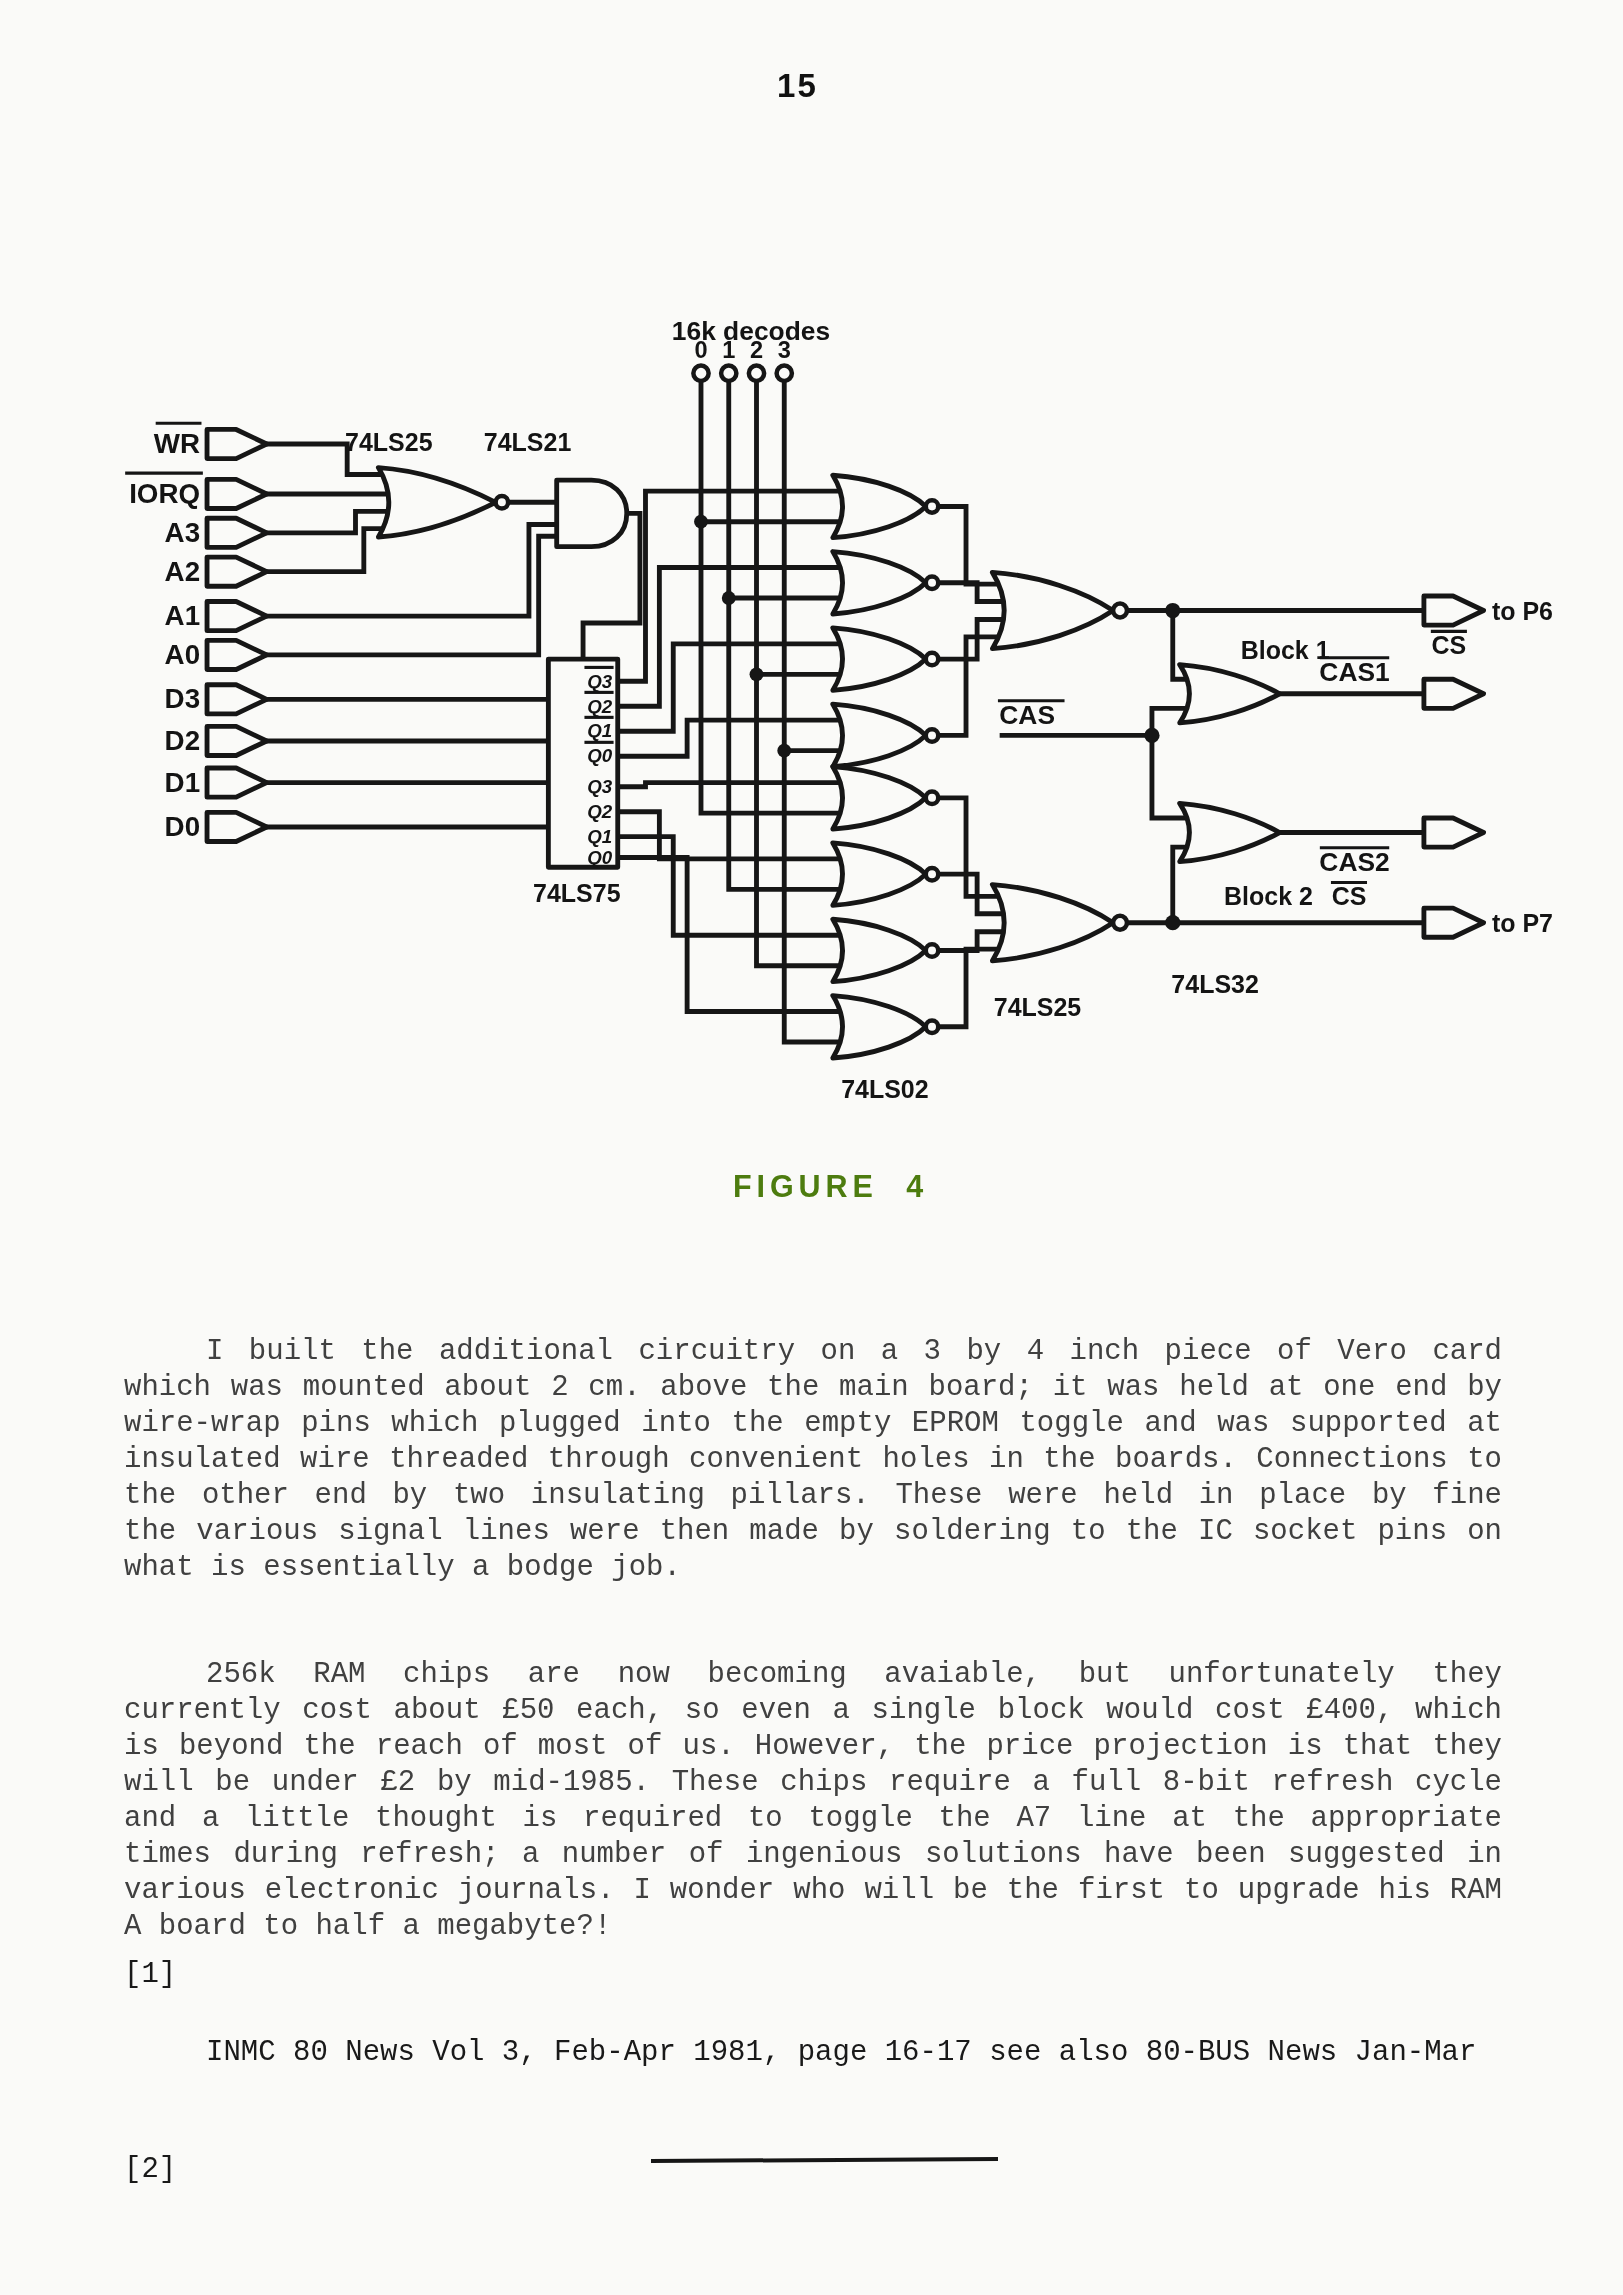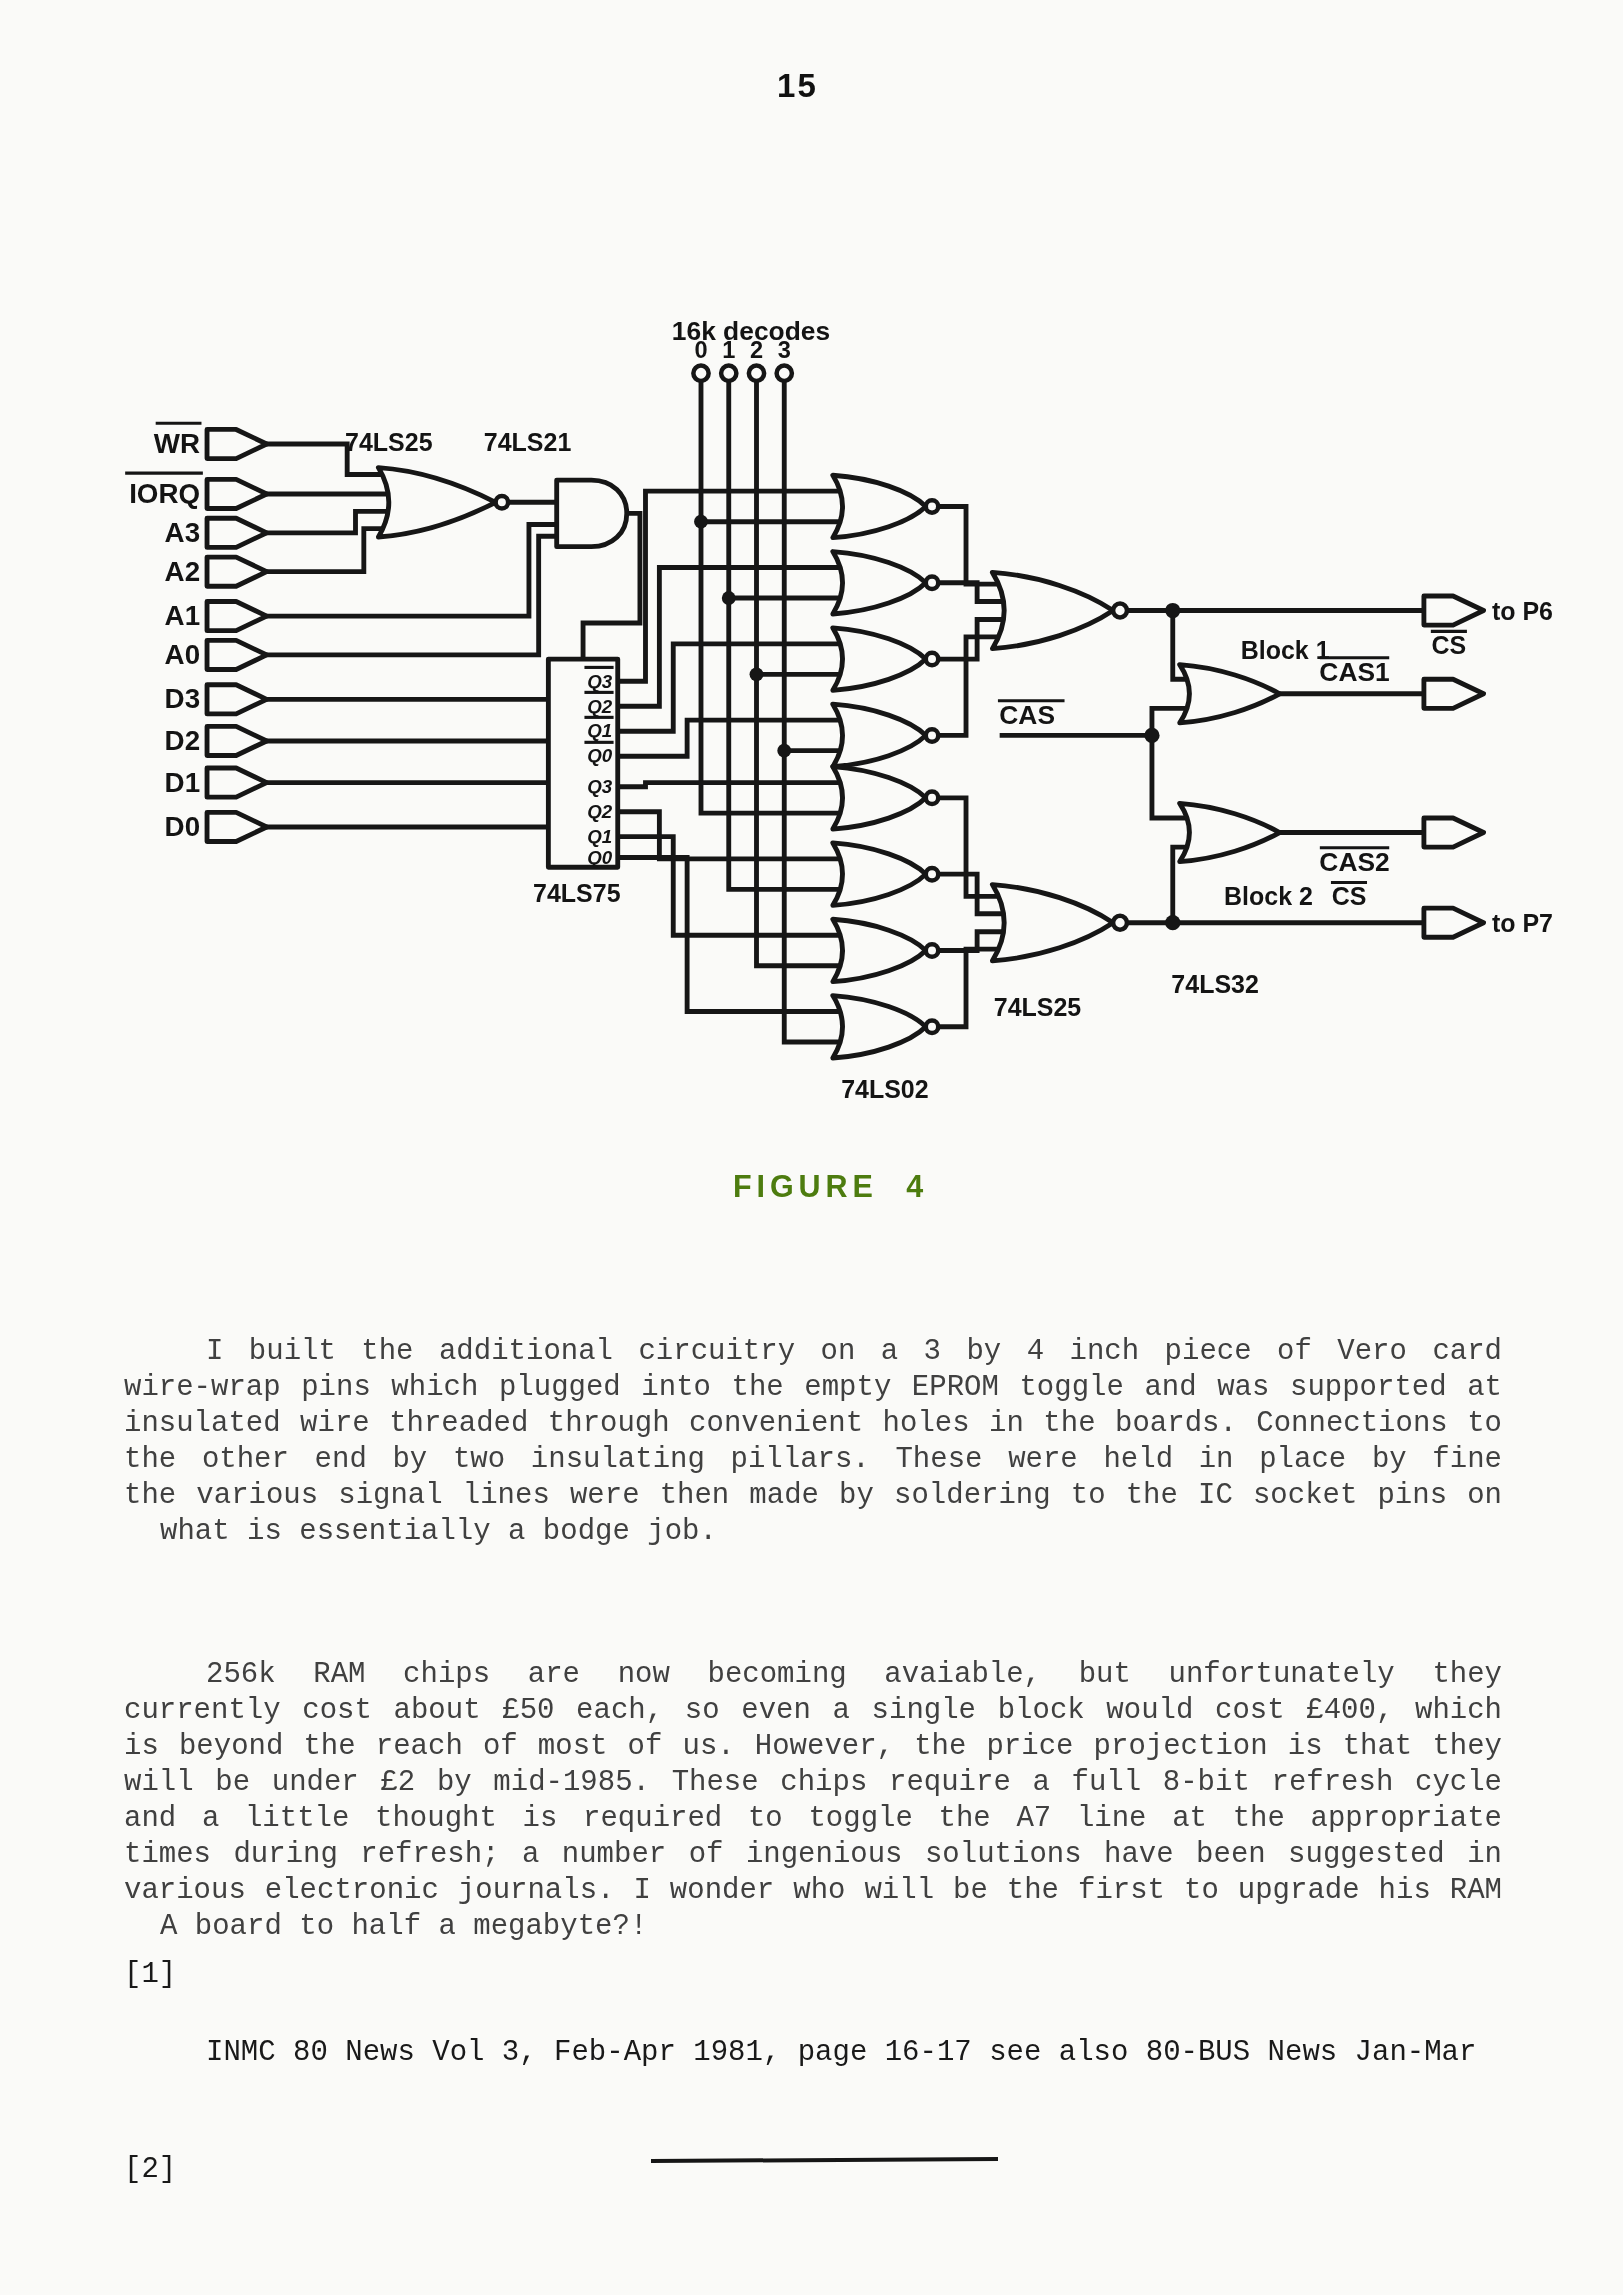--- a/index.html
+++ b/index.html
@@ -35,21 +35,21 @@
     position:absolute; left:733px; top:1169px;
     font-family:"Liberation Sans",sans-serif; font-weight:bold;
     font-size:30.5px; letter-spacing:4.9px; word-spacing:15.3px; color:#4d7c0f;
   }
   .para {
     position:absolute; left:124px; width:1378px;
     font-size:29px; line-height:36px; color:#404040;
   }
   .tline { text-align:justify; text-align-last:justify; }
   .tline.first { padding-left:82px; }
-  .tline.last { text-align-last:left;margin-left:36px; }
+  .tline.last { text-align-last:left; }
   .refs {
     position:absolute; left:124px; top:1955px; width:1402px;
     font-size:29px; line-height:39px; color:#191919;
   }
   .ref-row { display:flex; align-items:flex-start; }
   .ref-num { width:82px; flex:0 0 82px; }
   .ref-text { flex:1; white-space:pre-wrap; }
   .endrule {
     position:absolute; left:651px; top:2158px; width:347px; height:4.2px;
     background:#161616; transform:rotate(-0.35deg);
@@ -253,20 +253,21 @@
       <text class="lbl-chip" x="1944" y="1304" text-anchor="middle">CS</text>
       <text class="lbl-chip" x="2150" y="893" text-anchor="start">to P6</text>
       <text class="lbl-chip" x="2150" y="1343" text-anchor="start">to P7</text>
     </g>
   </svg>
 
   <div class="caption">FIGURE 4</div>
 
   <div class="para" style="top:1334px;">
     <div class="tline first">I built the additional circuitry on a 3 by 4 inch piece of Vero card</div>
+    <div class="tline">which was mounted about 2 cm. above the main board; it was held at one end by</div>
     <div class="tline">wire-wrap pins which plugged into the empty EPROM toggle and was supported at</div>
     <div class="tline">insulated wire threaded through convenient holes in the boards. Connections to</div>
     <div class="tline">the other end by two insulating pillars. These were held in place by fine</div>
     <div class="tline">the various signal lines were then made by soldering to the IC socket pins on</div>
     <div class="tline last">what is essentially a bodge job.</div>
   </div>
 
   <div class="para" style="top:1657px;">
     <div class="tline first">256k RAM chips are now becoming avaiable, but unfortunately they</div>
     <div class="tline">currently cost about £50 each, so even a single block would cost £400, which</div>

